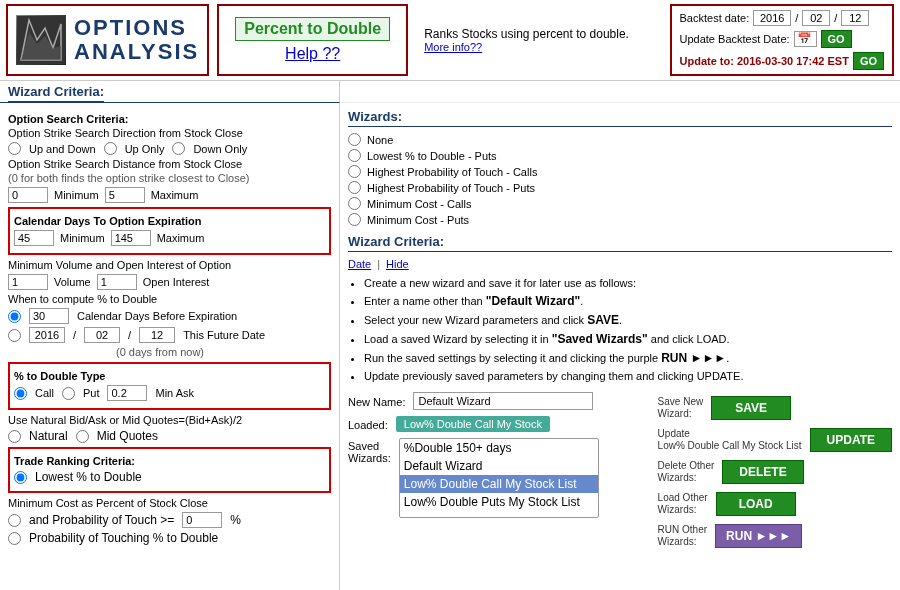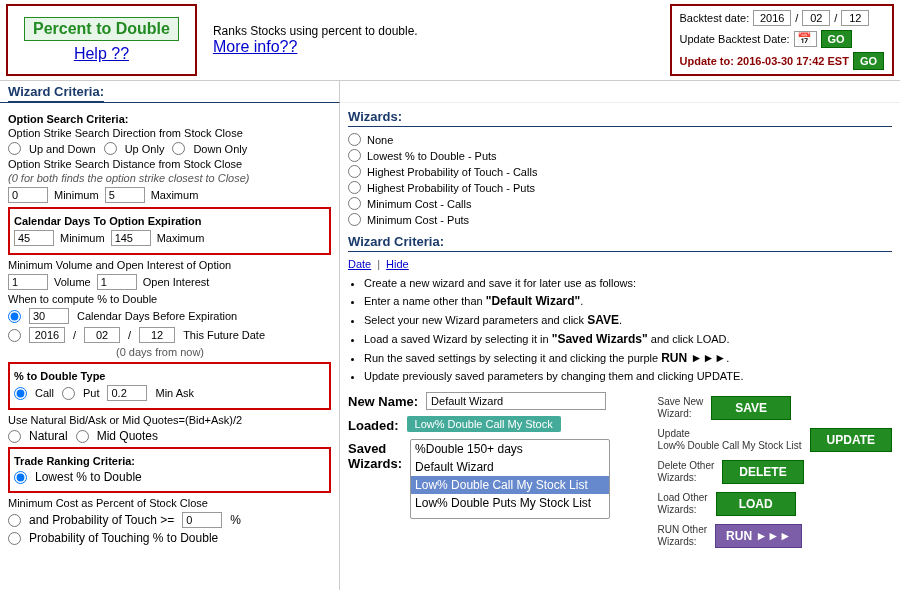--- a/index.html
+++ b/index.html
@@ -7,21 +7,21 @@
 
     
     .header { display: flex; align-items: stretch; border-bottom: 1px solid #ccc; background: #fff; padding: 4px 6px; gap: 8px; }
     .logo-area { display: flex; align-items: center; border: 2px solid #8b0000; padding: 4px 8px; background: #fff; }
     .logo-text { font-size: 22px; font-weight: bold; color: #1a3a6b; letter-spacing: 2px; line-height: 1.1; }
     .logo-img { width: 50px; height: 50px; background: linear-gradient(135deg, #888 0%, #444 40%, #222 100%); margin-right: 8px; display: flex; align-items: center; justify-content: center; }
     .percent-double-box { border: 2px solid #8b0000; padding: 6px 16px; text-align: center; background: #fff; display: flex; flex-direction: column; align-items: center; justify-content: center; }
     .percent-double-title { font-size: 16px; font-weight: bold; color: #228b22; background: #e8f5e9; padding: 2px 8px; border: 1px solid #228b22; }
     .help-link { color: #00c; text-decoration: underline; font-size: 16px; margin-top: 4px; cursor: pointer; }
     .header-desc { display: flex; flex-direction: column; justify-content: center; padding: 0 8px; }
-    .header-desc-text { color: #00c; text-decoration: underline; cursor: pointer; font-size: 16px; }
+    .header-desc-text { color: #00c; text-decoration: underline; cursor: pointer; font-size: 11px; }
     .backtest-area { border: 2px solid #8b0000; padding: 4px 8px; margin-left: auto; display: flex; flex-direction: column; gap: 4px; background: #fff; }
     .backtest-row { display: flex; align-items: center; gap: 4px; }
     .backtest-label { font-size: 11px; white-space: nowrap; }
     .backtest-input { border: 1px solid #999; padding: 1px 3px; font-size: 11px; width: 38px; text-align: center; }
     .go-btn { background: #228b22; color: #fff; border: 1px solid #006400; padding: 2px 6px; font-size: 11px; font-weight: bold; cursor: pointer; }
     .update-to { color: #8b0000; font-size: 11px; font-weight: bold; }
 
     
     .main-layout { display: flex; height: calc(590px - 70px); }
 
@@ -46,21 +46,21 @@
     .wizard-radio-row label { font-size: 11px; }
 
     .wizard-criteria-section { margin-top: 8px; }
     .show-hide-row { display: flex; gap: 6px; margin-bottom: 6px; }
     .show-hide-link { color: #00c; text-decoration: underline; cursor: pointer; font-size: 11px; }
     .separator-bar { color: #666; font-size: 11px; }
 
     .bullet-list { margin-left: 16px; margin-bottom: 8px; }
     .bullet-list li { font-size: 11px; margin-bottom: 2px; line-height: 1.4; }
     .bold-text { font-weight: bold; }
-    .wf-label { font-size: 13px; font-weight: bold; white-space: nowrap; padding-top: 2px; }
+    .wf-label { font-size: 11px; font-weight: normal; white-space: nowrap; padding-top: 2px; }
     .loaded-badge { background: #4a9; color: #fff; padding: 2px 8px; font-size: 11px; border-radius: 2px; display: inline-block; }
     .saved-list { border: 1px solid #999; width: 200px; height: 80px; font-size: 11px; overflow-y: auto; }
     .saved-list option { padding: 2px 4px; }
     .saved-list option.selected { background: #6688cc; color: #fff; }
     .green-btn { background: #228b22; color: #fff; border: 1px solid #006400; padding: 4px 16px; font-size: 12px; font-weight: bold; cursor: pointer; min-width: 80px; }
     .purple-btn { background: #7b5ea7; color: #fff; border: 1px solid #5a3d8a; padding: 4px 10px; font-size: 12px; font-weight: bold; cursor: pointer; min-width: 80px; }
 
     .wizard-bottom { display: flex; gap: 16px; margin-top: 8px; }
     .wizard-left-form { flex: 1; }
     .wizard-right-btns { display: flex; flex-direction: column; gap: 6px; padding-top: 4px; }
@@ -70,20 +70,34 @@
 
     
     ::-webkit-scrollbar { width: 8px; }
     ::-webkit-scrollbar-track { background: #f0f0f0; }
     ::-webkit-scrollbar-thumb { background: #aaa; }
   </style>
 </head>
 <body>
 
 <div class="header">
+  <div class="logo-area">
+    <div class="logo-img">
+      <svg width="48" height="48" viewBox="0 0 48 48">
+        <rect width="48" height="48" fill="#333"></rect>
+        <polygon points="4,44 12,4 20,24 28,12 36,32 44,8 44,44" fill="none" stroke="#aaa" stroke-width="1.5"></polygon>
+        <line x1="4" y1="44" x2="44" y2="44" stroke="#888" stroke-width="1"></line>
+        <polygon points="4,44 44,44 44,30 36,32 28,20 20,28 12,16" fill="#555" opacity="0.7"></polygon>
+      </svg>
+    </div>
+    <div>
+      <div class="logo-text">OPTIONS</div>
+      <div class="logo-text">ANALYSIS</div>
+    </div>
+  </div>
 
   <div class="percent-double-box">
     <div class="percent-double-title">Percent to Double</div>
     <div class="help-link">Help ??</div>
   </div>
 
   <div class="header-desc">
     <div style="font-size:12px;">Ranks Stocks using percent to double.</div>
     <div class="header-desc-text">More info??</div>
   </div>
@@ -123,21 +137,21 @@
     <div class="label-text">Option Strike Search Direction from Stock Close</div>
     <div class="radio-row">
       <input type="radio" name="strike_dir" style=""> 
         <label>Up and Down</label>
       <input type="radio" name="strike_dir" style=""> 
         <label>Up Only</label>
       <input type="radio" name="strike_dir" style=""> 
         <label>Down Only</label>
     </div>
     <div class="label-text">Option Strike Search Distance from Stock Close</div>
-    <div class="label-text" style="color:#555;font-style:italic;">(0 for both finds the option strike closest to Close)</div>
+    <div class="label-text" style="color:#555;">(0 for both finds the option strike closest to Close)</div>
     <div class="input-row">
       <input class="small-input" type="text" value="0" style="">
       <span class="input-label">Minimum</span>
       <input class="small-input" type="text" value="5" style="">
       <span class="input-label">Maximum</span>
     </div>
 
     <div class="red-box">
       <div class="label-text" style="font-weight:bold;">Calendar Days To Option Expiration</div>
       <div class="input-row">

